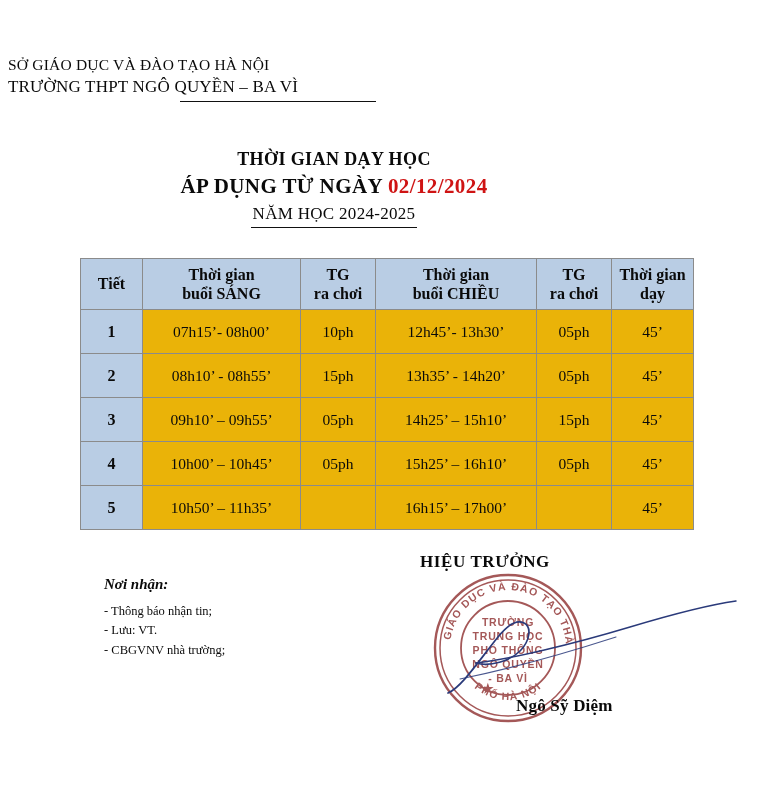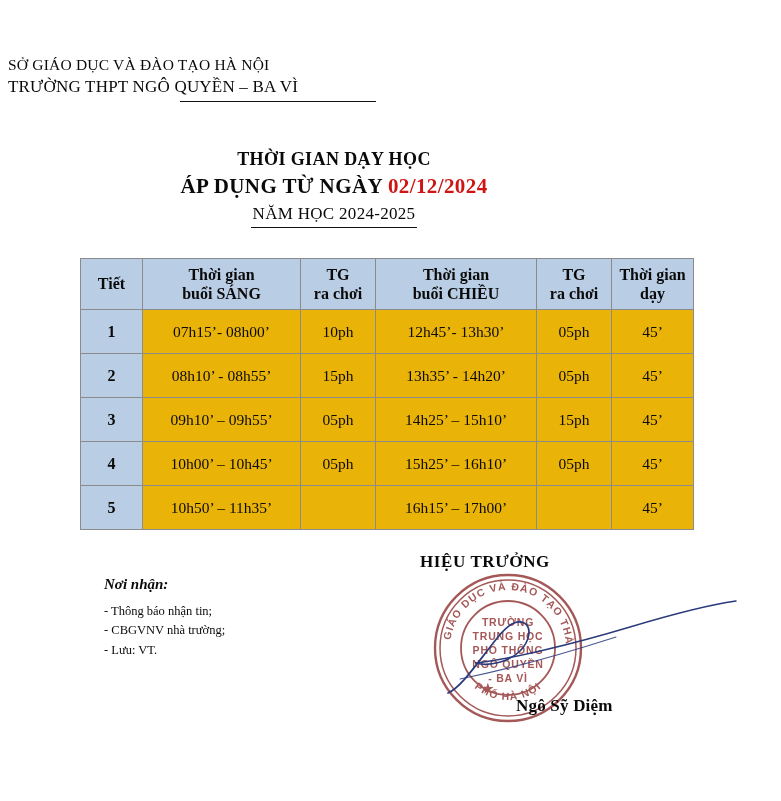--- a/index.html
+++ b/index.html
@@ -291,22 +291,22 @@
           <td></td>
           <td>45’</td>
         </tr>
       </tbody>
     </table>
   </div>
 
   <div class="recipients">
     <div class="rcp-title">Nơi nhận:</div>
     <div class="rcp-item">- Thông báo nhận tin;</div>
+    <div class="rcp-item">- Lưu: VT.</div>
     <div class="rcp-item">- CBGVNV nhà trường;</div>
-    <div class="rcp-item">- Lưu: VT.</div>
   </div>
 
   <div class="signblock">
     <div class="sign-title">HIỆU TRƯỞNG</div>
   </div>
 
   <div class="stamp">
     <svg width="152" height="152" viewBox="0 0 152 152" xmlns="http://www.w3.org/2000/svg">
       <defs>
         <path id="arcTop" d="M 18,76 A 58,58 0 0 1 134,76"></path>

